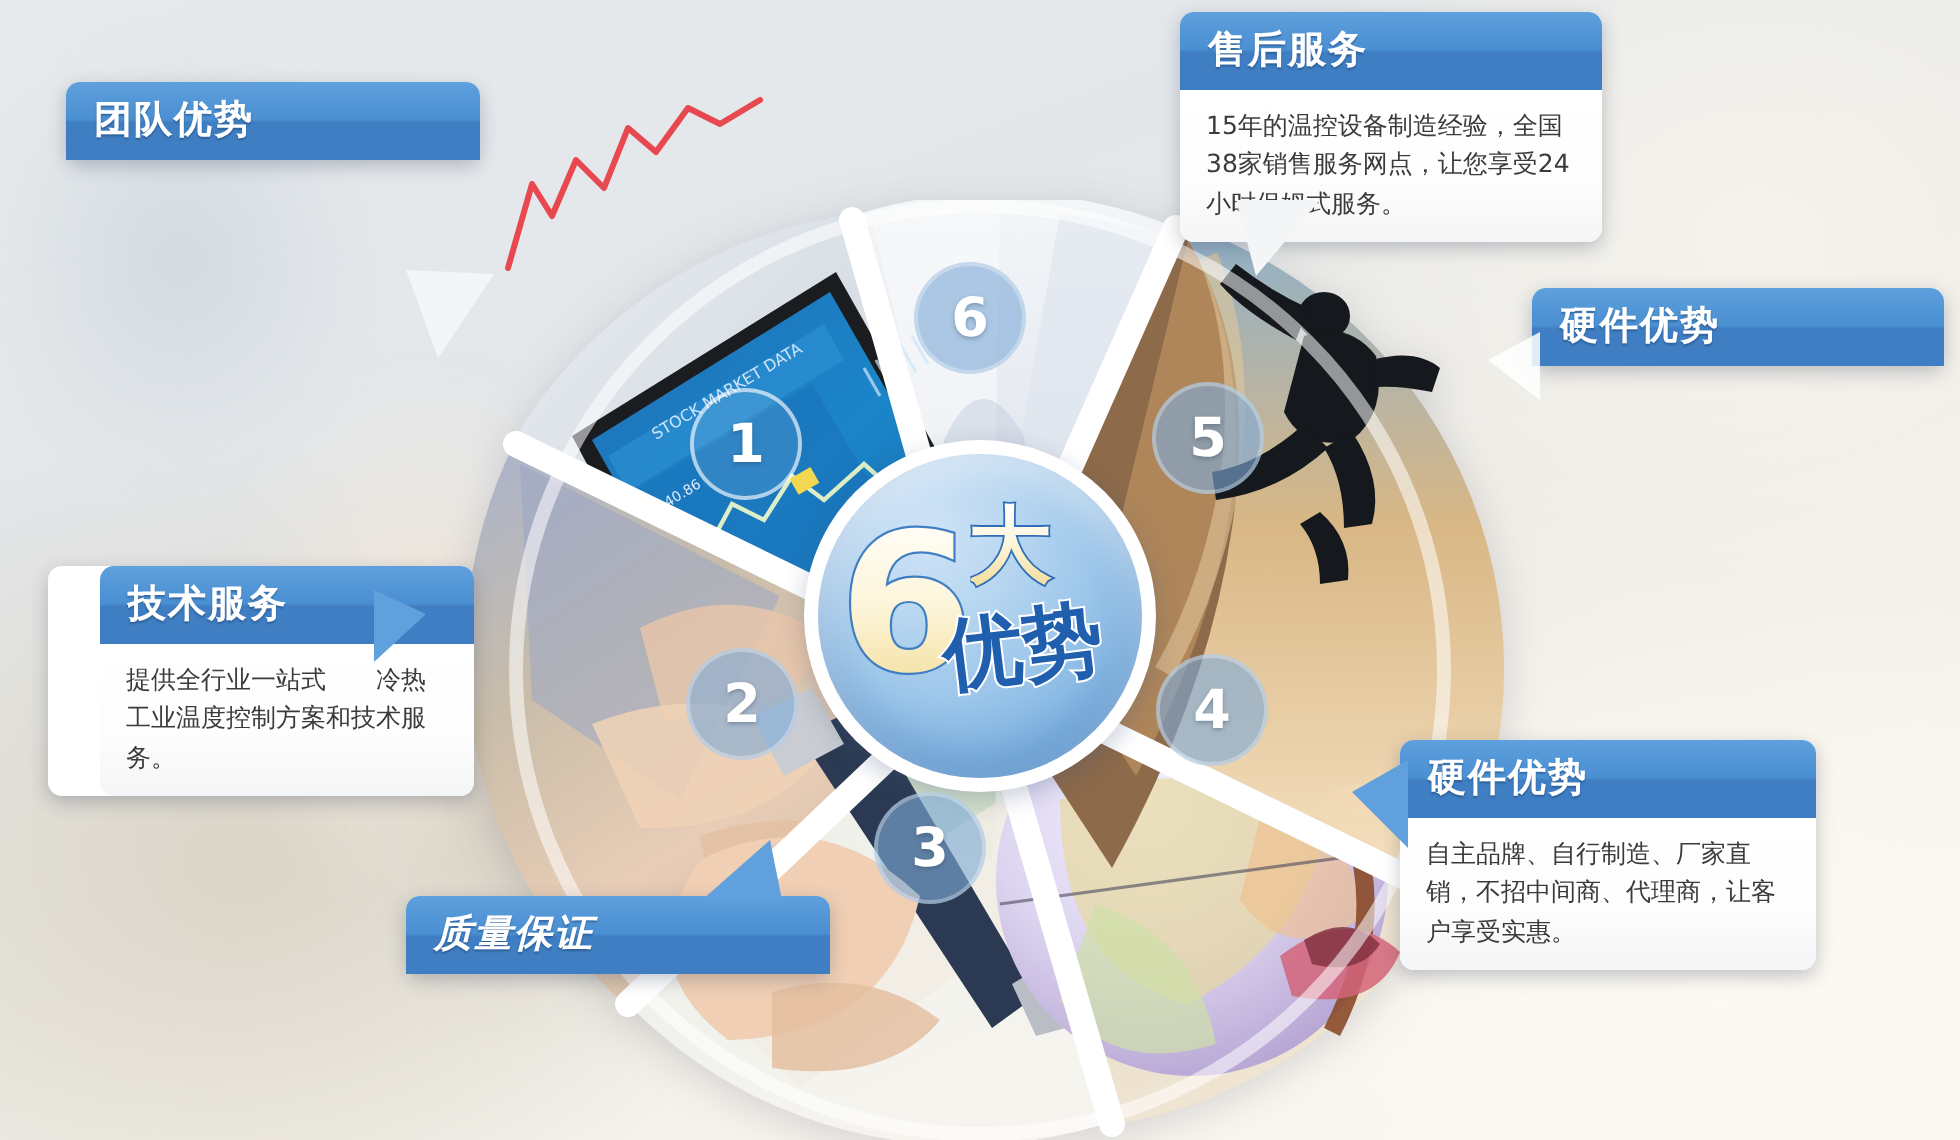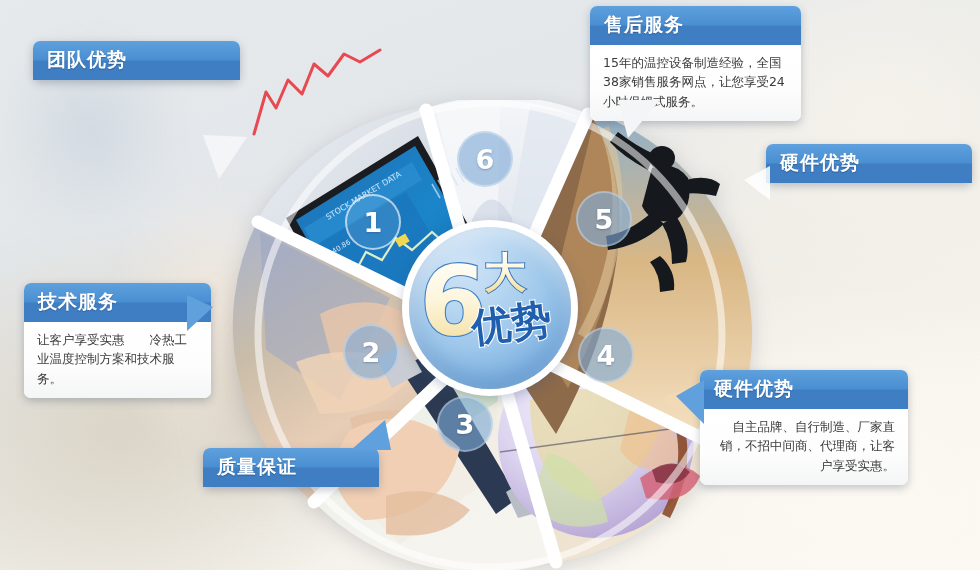--- a/index.html
+++ b/index.html
@@ -57,21 +57,21 @@
   
   .callout{position:absolute;border-radius:7px;background:#ffffff;
     box-shadow:0 3px 9px rgba(60,70,95,.30);overflow:visible;}
   .callout .hd{border-radius:7px 7px 0 0;padding:6px 14px 7px 14px;
     background:linear-gradient(180deg,#5fa0dd 0%,#4a8fd2 48%,#3f7ec2 52%,#3f7ec2 100%);
     color:#ffffff;font-size:19px;font-weight:bold;letter-spacing:1px;
     text-shadow:0 1px 1px rgba(25,60,105,.45);}
   .callout .bd{padding:8px 13px 10px 13px;color:#3b3b3b;font-size:12.5px;line-height:1.55;
     background:linear-gradient(180deg,#ffffff 0%,#fdfdfd 60%,#f4f5f6 100%);
     border-radius:0 0 7px 7px;}
-  .callout .bd.ctr{text-align:right;}
+  .callout .bd.ctr{text-align:left;}
   .tail{position:absolute;width:0;height:0;}
 
   .lbl-hide{position:absolute;width:0;height:0;overflow:hidden;}
 </style>
 </head>
 <body>
 
 <div id="stage">
 
   <div class="bg-base"></div>
@@ -301,30 +301,30 @@
   </div>
 
   <div class="callout" style="left:700px;top:370px;width:208px;">
     <div class="hd">硬件优势</div>
     <div class="bd ctr">自主品牌、自行制造、厂家直销，不招中间商、代理商，让客户享受实惠。</div>
     <svg class="tail" style="left:-24px;top:10px;width:28px;height:46px;" viewBox="0 0 28 46">
       <polygon points="28,0 28,44 0,16" fill="#5fa0dd"></polygon>
     </svg>
   </div>
 
-  <div class="callout" style="left:203px;top:448px;width:176px;">
+  <div class="callout" style="left:203px;top:448px;width:212px;font-style:italic;">
     <div class="hd">质量保证</div>
     <svg class="tail" style="left:146px;top:-28px;width:44px;height:30px;" viewBox="0 0 44 30">
       <polygon points="2,30 42,30 36,0" fill="#5fa0dd"></polygon>
     </svg>
   </div>
 
-  <div class="callout" style="left:24px;top:283px;width:187px;">
+  <div class="callout" style="left:24px;top:283px;width:187px;padding-left:26px;">
     <div class="hd">技术服务</div>
-    <div class="bd">让客户享受实惠　　冷热工业温度控制方案和技术服务。</div>
+    <div class="bd">提供全行业一站式　　冷热工业温度控制方案和技术服务。</div>
     <svg class="tail" style="left:163px;top:12px;width:28px;height:40px;" viewBox="0 0 28 40">
       <polygon points="0,0 0,36 26,12" fill="#5fa0dd"></polygon>
     </svg>
   </div>
 
   <span class="lbl-hide">iNTC</span>
   <span class="lbl-hide">440.86</span>
   <span class="lbl-hide">STOCK MARKET DATA</span>
   <span class="lbl-hide">6大优势</span>
 

